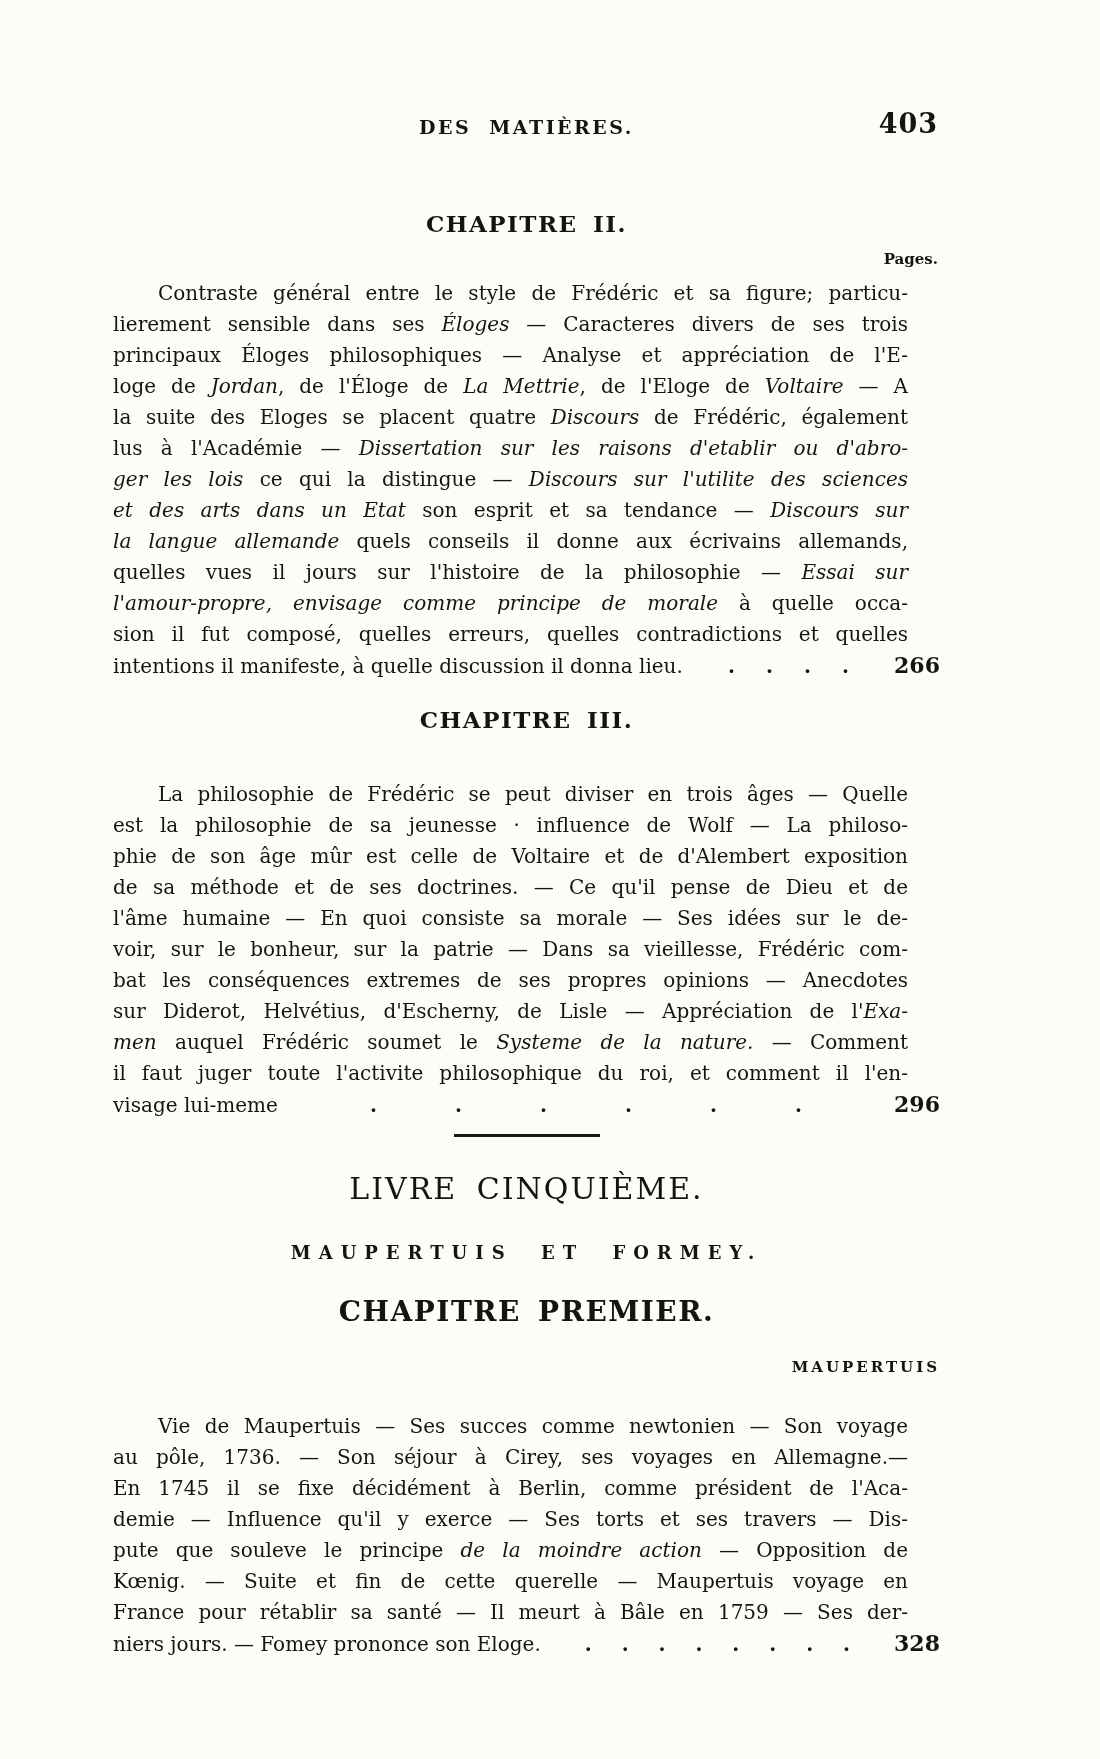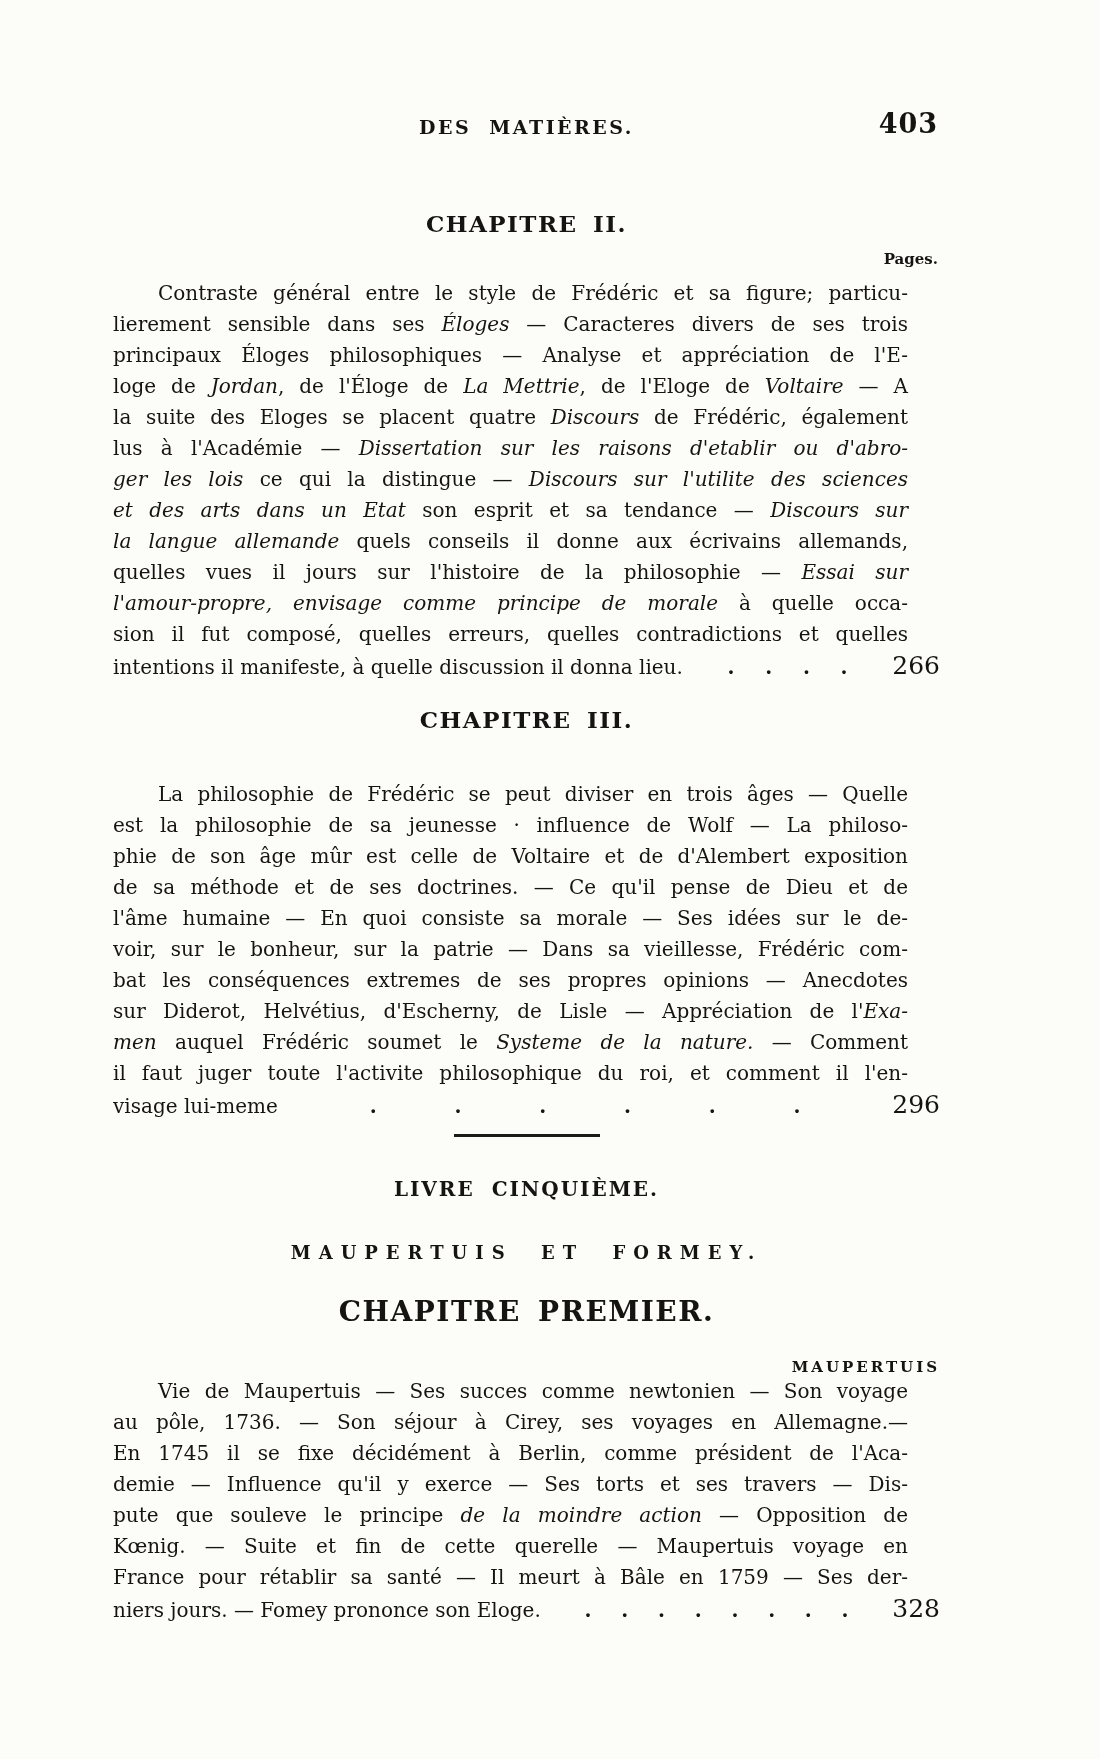--- a/index.html
+++ b/index.html
@@ -41,53 +41,53 @@
   .pages-label {
     text-align: right;
     font-size: 15px; font-weight: 700;
     line-height: 16px; margin-top: 13px;
     padding-right: 2px;
   }
   
   .toc-paragraph { font-size: 20px; }
   .toc-paragraph.p-ch2 { margin-top: 11px; }
   .toc-paragraph.p-ch3 { margin-top: 45px; }
-  .toc-paragraph.p-ch1 { }
+  .toc-paragraph.p-ch1 { margin-top: 35px; }
   .toc-line {
     height: 31px; line-height: 31px;
     text-align: justify; text-align-last: justify;
     padding-right: 32px;
     white-space: nowrap; overflow: hidden;
   }
   .toc-line.first { padding-left: 45px; }
   .toc-line.last {
     display: flex; align-items: baseline;
     padding-right: 0; text-align: left; text-align-last: auto;
   }
   .toc-line.last .entry-text { flex: none; white-space: nowrap; }
   .leader-dots {
     flex: 1; display: flex;
     justify-content: space-evenly; align-items: center;
     padding: 0 14px; min-width: 40px;
   }
   .leader-dots span { font-weight: 700; font-size: 20px; line-height: 31px; }
   .entry-page {
     flex: none; min-width: 44px; 
-    font-weight: 400; font-size: 25px;
+    font-weight: 700; font-size: 22px;
   }
   i { font-style: italic; }
   
   .section-divider {
     width: 146px; height: 3px;
     background: #1c1a18; border: 0;
     margin: 14px auto 0 auto;
   }
   .book-title {
     text-align: center;
-    font-size: 20px; font-weight: 700;
+    font-size: 30px; font-weight: 400;
     letter-spacing: 2px; word-spacing: 8px;
     line-height: 40px; margin-top: 32px;
   }
   .book-subtitle {
     text-align: center;
     font-size: 18px; font-weight: 700;
     letter-spacing: 8px; word-spacing: 14px;
     line-height: 24px; margin-top: 32px;
   }
   .chapter-subheading {

